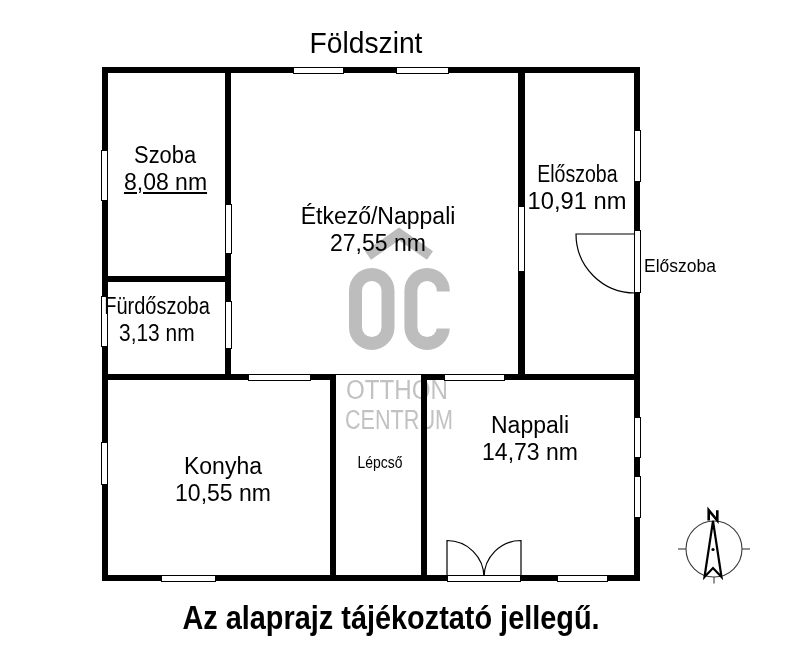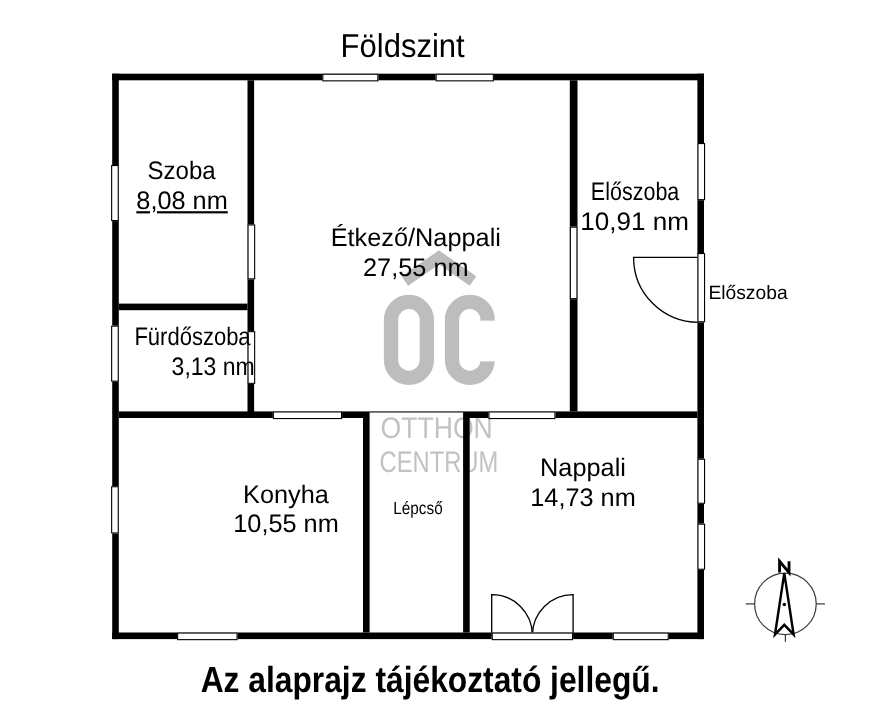--- a/index.html
+++ b/index.html
@@ -85,19 +85,19 @@
   <div class="win" style="left:557px;top:574.5px;width:51px;height:7px;"></div>
   <div class="win" style="left:224.5px;top:204px;width:7px;height:50px;"></div>
   <div class="win" style="left:224.5px;top:301px;width:7px;height:48px;"></div>
   <div class="win" style="left:517.5px;top:206px;width:7px;height:66px;"></div>
   <div class="win" style="left:248px;top:373.5px;width:63px;height:7px;"></div>
   <div class="win" style="left:444px;top:373.5px;width:61px;height:7px;"></div>
 
   <div class="lbl" style="left:165.5px;top:142px;text-decoration:underline;"><span style="transform:scaleX(0.95);">Szoba</span><br>8,08 nm</div>
   <div class="lbl" style="left:378px;top:203px;">Étkező/Nappali<br>27,55 nm</div>
   <div class="lbl" style="left:577px;top:161px;"><span style="transform:scaleX(0.85);">Előszoba</span><br><span style="transform:scaleX(1.03);">10,91 nm</span></div>
-  <div class="lbl" style="left:175px;top:293px;text-align:right;"><span style="transform:scaleX(0.87);">Fürdőszoba</span><br><span style="transform:scaleX(0.91);">3,13 nm</span></div>
-  <div class="lbl" style="left:223px;top:436px;margin-left:37px;">Konyha<br>10,55 nm</div>
+  <div class="lbl" style="left:157px;top:293px;"><span style="transform:scaleX(0.87);">Fürdőszoba</span><br><span style="transform:scaleX(0.91);">3,13 nm</span></div>
+  <div class="lbl" style="left:223px;top:453px;">Konyha<br>10,55 nm</div>
   <div class="lbl" style="left:530px;top:412px;text-align:center;">Nappali<br>14,73 nm</div>
   <div class="lbl" style="left:380px;top:449px;font-size:16px;"><span style="transform:scaleX(0.87);">Lépcső</span></div>
   <div class="abs" style="left:644px;top:256px;font-size:17.5px;">Előszoba</div>
 
   <div class="abs" style="left:391px;top:599px;transform:translateX(-50%);font-size:33px;white-space:nowrap;font-weight:bold;"><span style="display:inline-block;transform:scaleX(0.875);">Az alaprajz tájékoztató jellegű.</span></div>
 
 </body></html>

